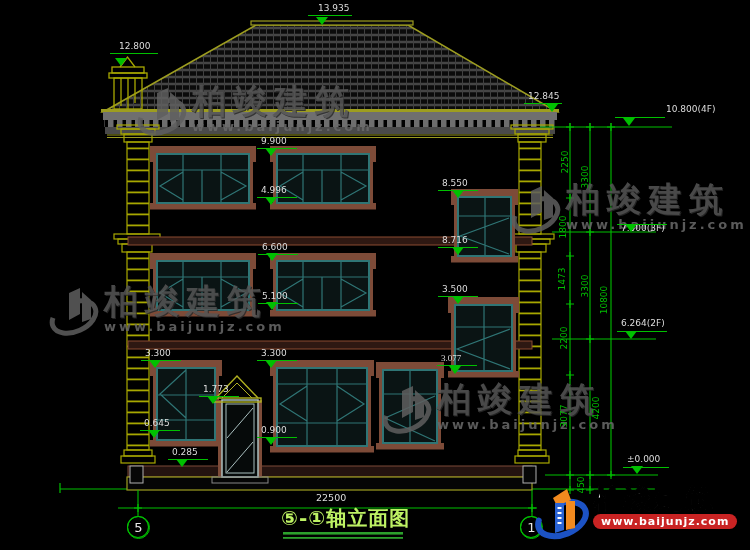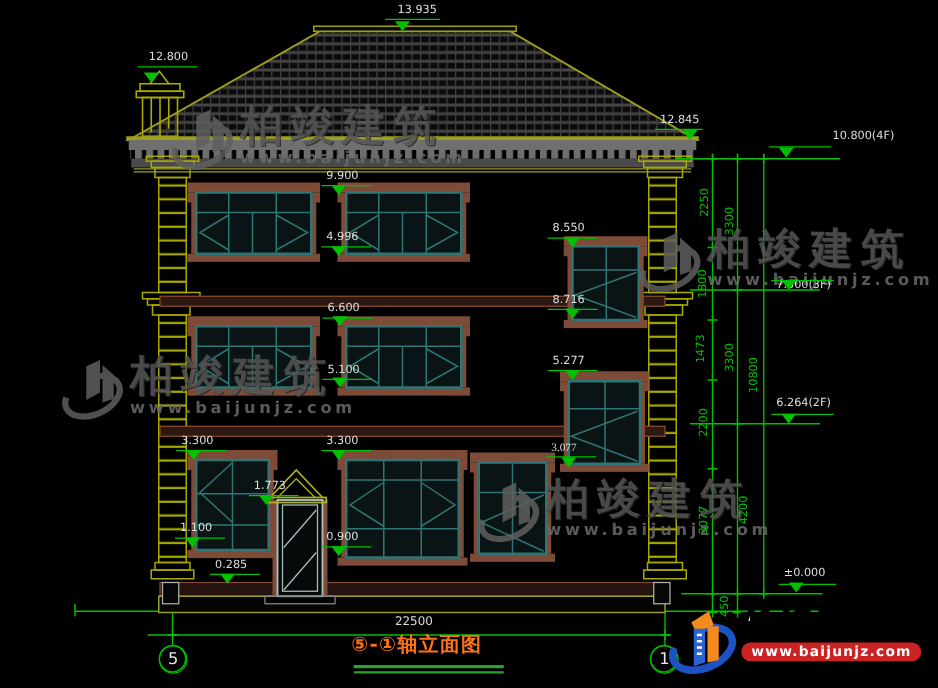--- a/index.html
+++ b/index.html
@@ -15,21 +15,21 @@
   #annotations{position:absolute;left:0;top:0;width:750px;height:400px;z-index:10;}
   .etext{position:absolute;font-size:9px;color:var(--txt);white-space:nowrap;line-height:1;}
   .eline{position:absolute;height:1px;background:var(--grn);}
   .etri{position:absolute;width:0;height:0;border-left:6px solid transparent;
         border-right:6px solid transparent;border-top:8px solid var(--grn);}
   .dimtext{position:absolute;font-size:9px;color:var(--grn);white-space:nowrap;line-height:1;
            transform:translate(-50%,-50%) rotate(-90deg);}
   .bubble{position:absolute;width:21px;height:21px;border:1.5px solid var(--grn);border-radius:50%;
           color:#e8e8e8;font-size:13px;display:flex;align-items:center;justify-content:center;z-index:10;}
   #dim-bottom-text{position:absolute;left:316px;top:492px;font-size:9.5px;color:#ddd;z-index:10;}
-  #drawing-title{position:absolute;left:281px;top:508px;font-size:16px;font-weight:bold;color:#f97316;
+  #drawing-title{position:absolute;left:281px;top:508px;font-size:20px;font-weight:bold;color:#bef264;
                  letter-spacing:1px;z-index:10;line-height:1;}
   #brand{position:absolute;left:534px;top:485px;z-index:15;display:flex;align-items:flex-start;}
   #brand-text{display:flex;flex-direction:column;margin-left:3px;}
   #brand-name{font-size:27px;font-weight:bold;color:#fff;line-height:1;letter-spacing:4px;
               -webkit-text-stroke:1.5px #000;text-shadow:2px 2px 0 #000;}
   #brand-url-band{margin-top:2px;background:var(--lred);border-radius:8px;padding:1px 8px;
                   font-size:11px;font-weight:bold;color:#fff;letter-spacing:1px;text-align:center;}
 </style>
 </head>
 <body>
@@ -290,36 +290,36 @@
       <div class="etri" style="left: 452px; top: 190px;"></div>
       <div class="etext" style="left: 262px; top: 243px;">6.600</div>
       <div class="eline" style="left: 258px; top: 254px; width: 40px;"></div>
       <div class="etri" style="left: 266px; top: 253px;"></div>
       <div class="etext" style="left: 442px; top: 236px;">8.716</div>
       <div class="eline" style="left: 438px; top: 247px; width: 40px;"></div>
       <div class="etri" style="left: 452px; top: 247px;"></div>
       <div class="etext" style="left: 262px; top: 292px;">5.100</div>
       <div class="eline" style="left: 258px; top: 303px; width: 40px;"></div>
       <div class="etri" style="left: 266px; top: 302px;"></div>
-      <div class="etext" style="left: 442px; top: 285px;">5.277</div>
+      <div class="etext" style="left: 442px; top: 285px;">3.500</div>
       <div class="eline" style="left: 438px; top: 296px; width: 40px;"></div>
       <div class="etri" style="left: 452px; top: 296px;"></div>
       <div class="etext" style="left: 145px; top: 349px;">3.300</div>
       <div class="eline" style="left: 141px; top: 360px; width: 40px;"></div>
       <div class="etri" style="left: 149px; top: 360px;"></div>
       <div class="etext" style="left: 261px; top: 349px;">3.300</div>
       <div class="eline" style="left: 257px; top: 360px; width: 40px;"></div>
       <div class="etri" style="left: 265px; top: 360px;"></div>
       <div class="etext" style="left: 441px; top: 354px; font-family: Liberation Serif, serif;">3.077</div>
       <div class="eline" style="left: 437px; top: 365px; width: 40px;"></div>
       <div class="etri" style="left: 449px; top: 366px;"></div>
       <div class="etext" style="left: 203px; top: 385px;">1.773</div>
       <div class="eline" style="left: 199px; top: 396px; width: 40px;"></div>
       <div class="etri" style="left: 207px; top: 396px;"></div>
-      <div class="etext" style="left: 144px; top: 419px;">1.100</div>
+      <div class="etext" style="left: 144px; top: 419px;">0.645</div>
       <div class="eline" style="left: 140px; top: 430px; width: 40px;"></div>
       <div class="etri" style="left: 148px; top: 430px;"></div>
       <div class="etext" style="left: 261px; top: 426px;">0.900</div>
       <div class="eline" style="left: 257px; top: 437px; width: 40px;"></div>
       <div class="etri" style="left: 265px; top: 437px;"></div>
       <div class="etext" style="left: 172px; top: 448px;">0.285</div>
       <div class="eline" style="left: 168px; top: 459px; width: 40px;"></div>
       <div class="etri" style="left: 176px; top: 459px;"></div>
       <div class="etext" style="left: 619px; top: 105px; margin-left: 47px;">10.800(4F)</div>
       <div class="eline" style="left: 615px; top: 117px; width: 50px;"></div>

